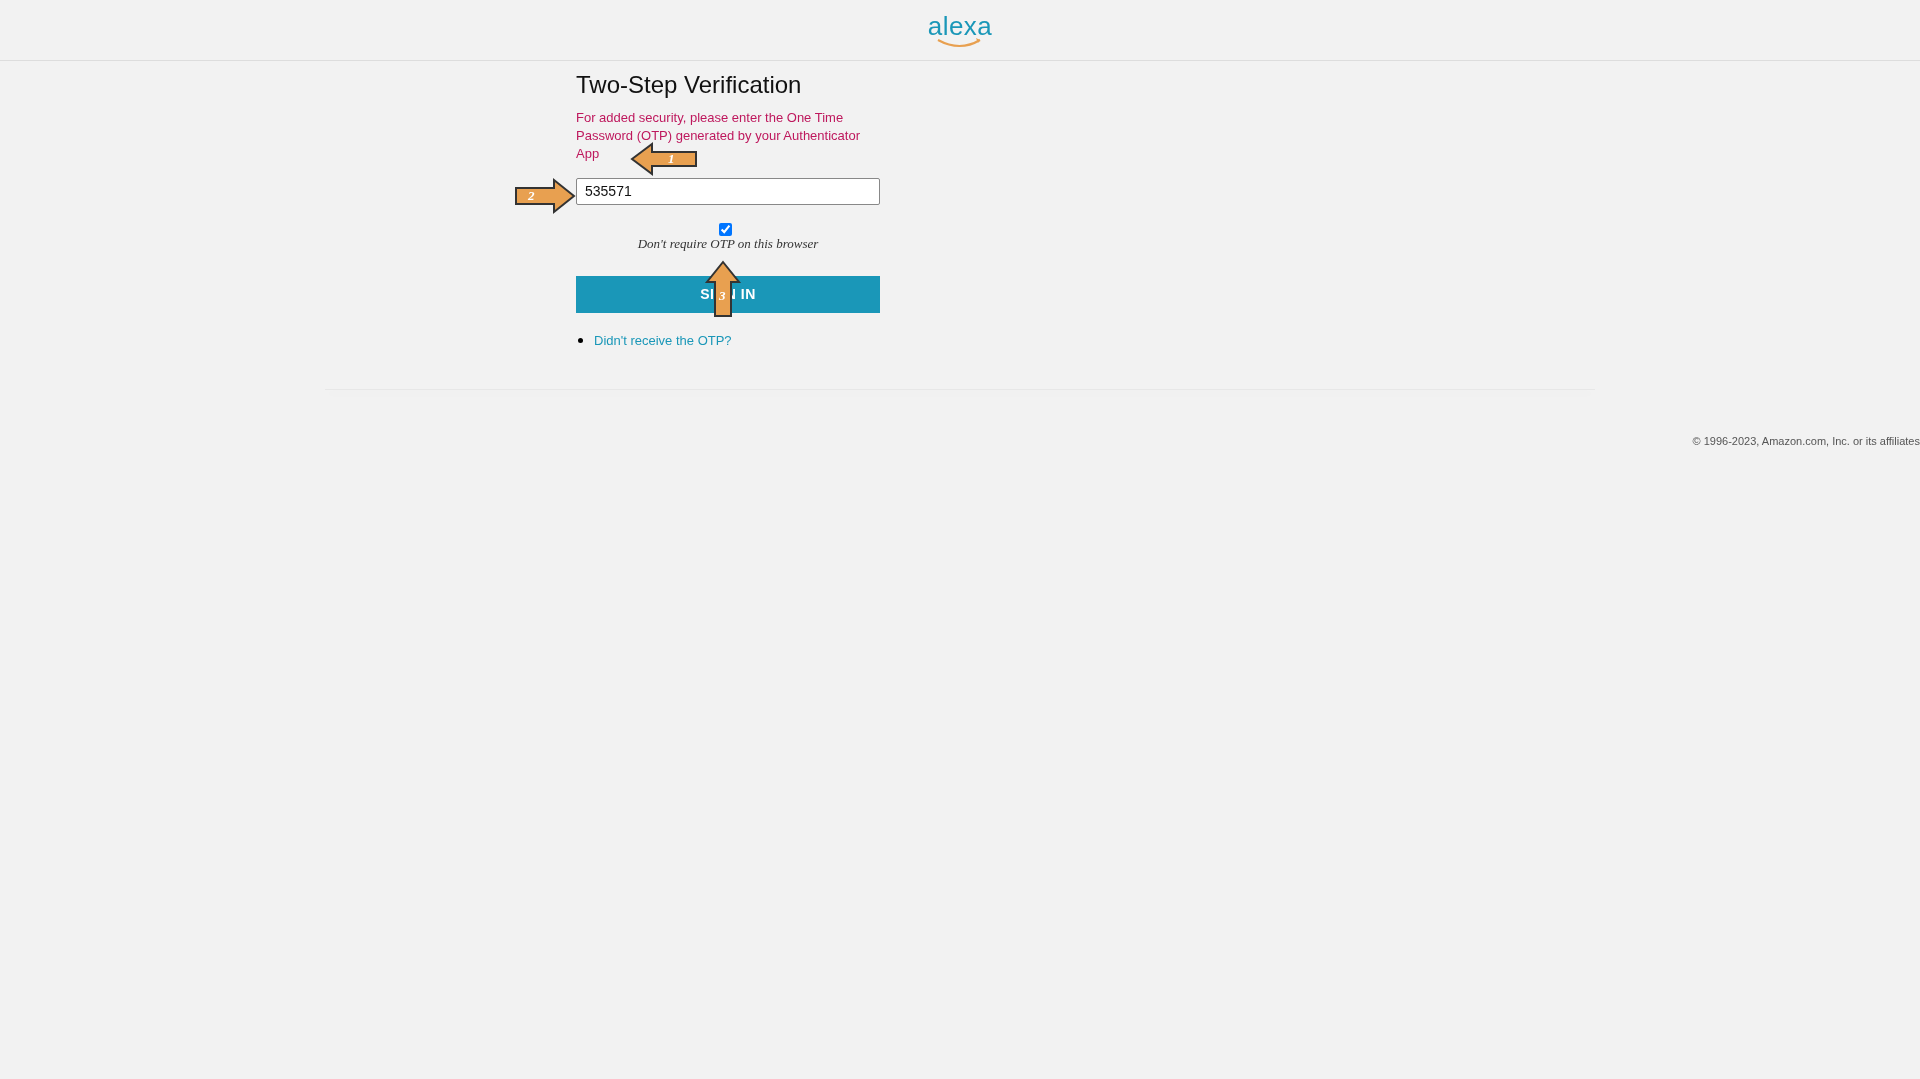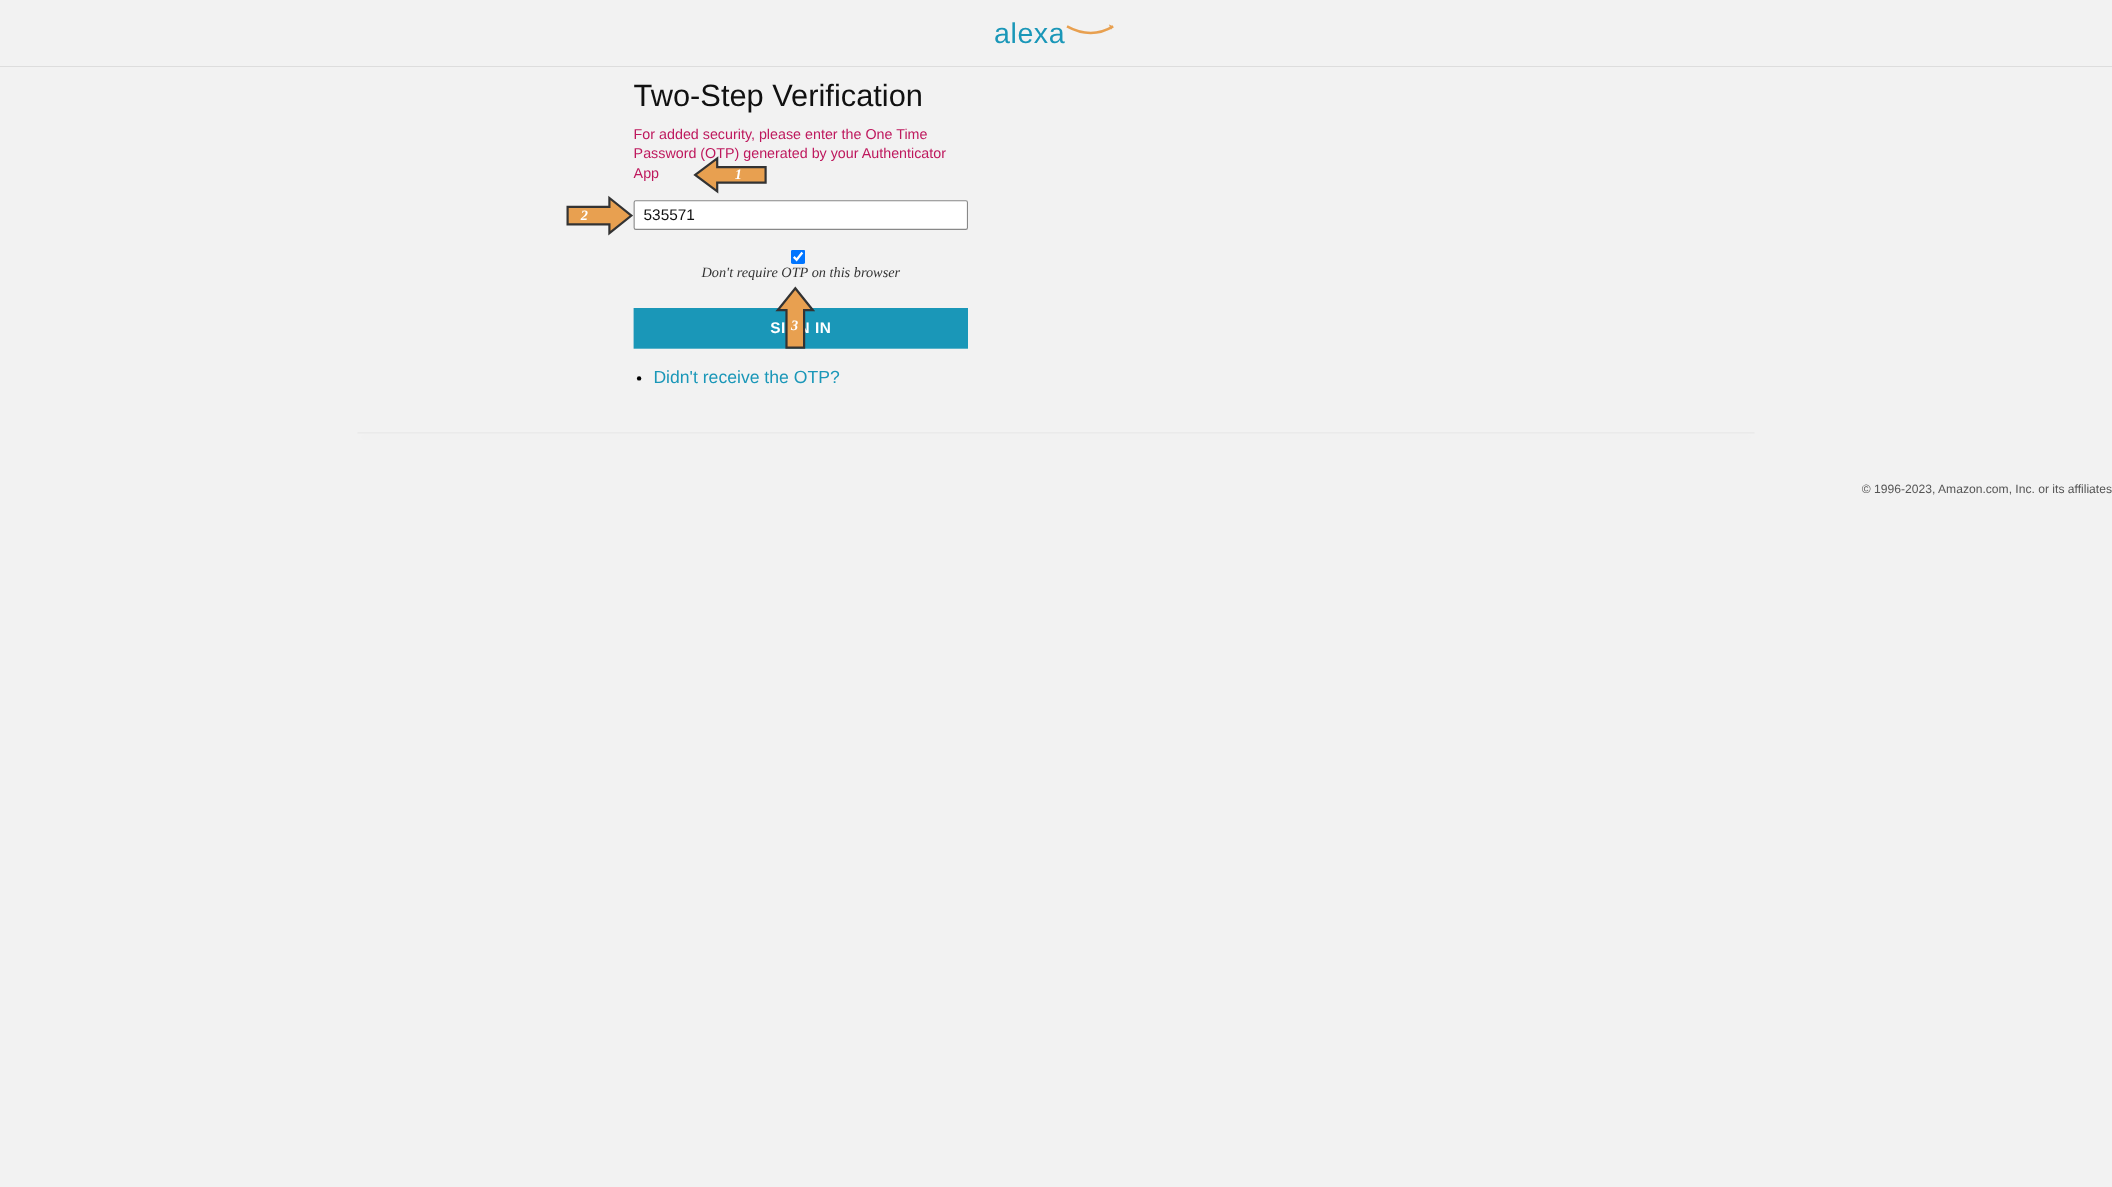--- a/index.html
+++ b/index.html
@@ -17,20 +17,21 @@
     .header {
       background: #f2f2f2;
       height: 61px;
       display: flex;
       align-items: center;
       justify-content: center;
       border-bottom: 1px solid #ddd;
     }
     .logo {
       display: flex;
+      flex-direction: column;
       align-items: center;
     }
     .logo-text {
       font-size: 26px;
       color: #1a97b8;
       font-weight: 400;
       letter-spacing: 0.5px;
     }
     .logo-smile {
       width: 48px;
@@ -41,21 +42,21 @@
       background: #f2f2f2;
       padding-top: 10px;
       padding-bottom: 40px;
       min-height: 264px;
     }
     .form-wrapper {
       margin-left: 576px;
       width: 304px;
     }
     h1 {
-      font-size: 28px;
+      font-size: 24px;
       font-weight: 400;
       color: #111;
       margin-bottom: 10px;
     }
     .description {
       font-size: 13px;
       color: #be185d;
       line-height: 1.4;
       margin-bottom: 14px;
     }
@@ -99,21 +100,21 @@
       font-weight: 600;
       letter-spacing: 0.5px;
       cursor: pointer;
       margin-bottom: 18px;
     }
     .help-list {
       list-style: disc;
       padding-left: 18px;
     }
     .help-link {
-      font-size: 16px;
+      font-size: 13px;
       color: #1a97b8;
       text-decoration: none;
     }
     .footer-separator {
       width: 1270px;
       height: 1px;
       margin: 0 auto;
       background: #e7e7e7;
       box-shadow: 0 4px 8px rgba(0,0,0,0.05);
     }

